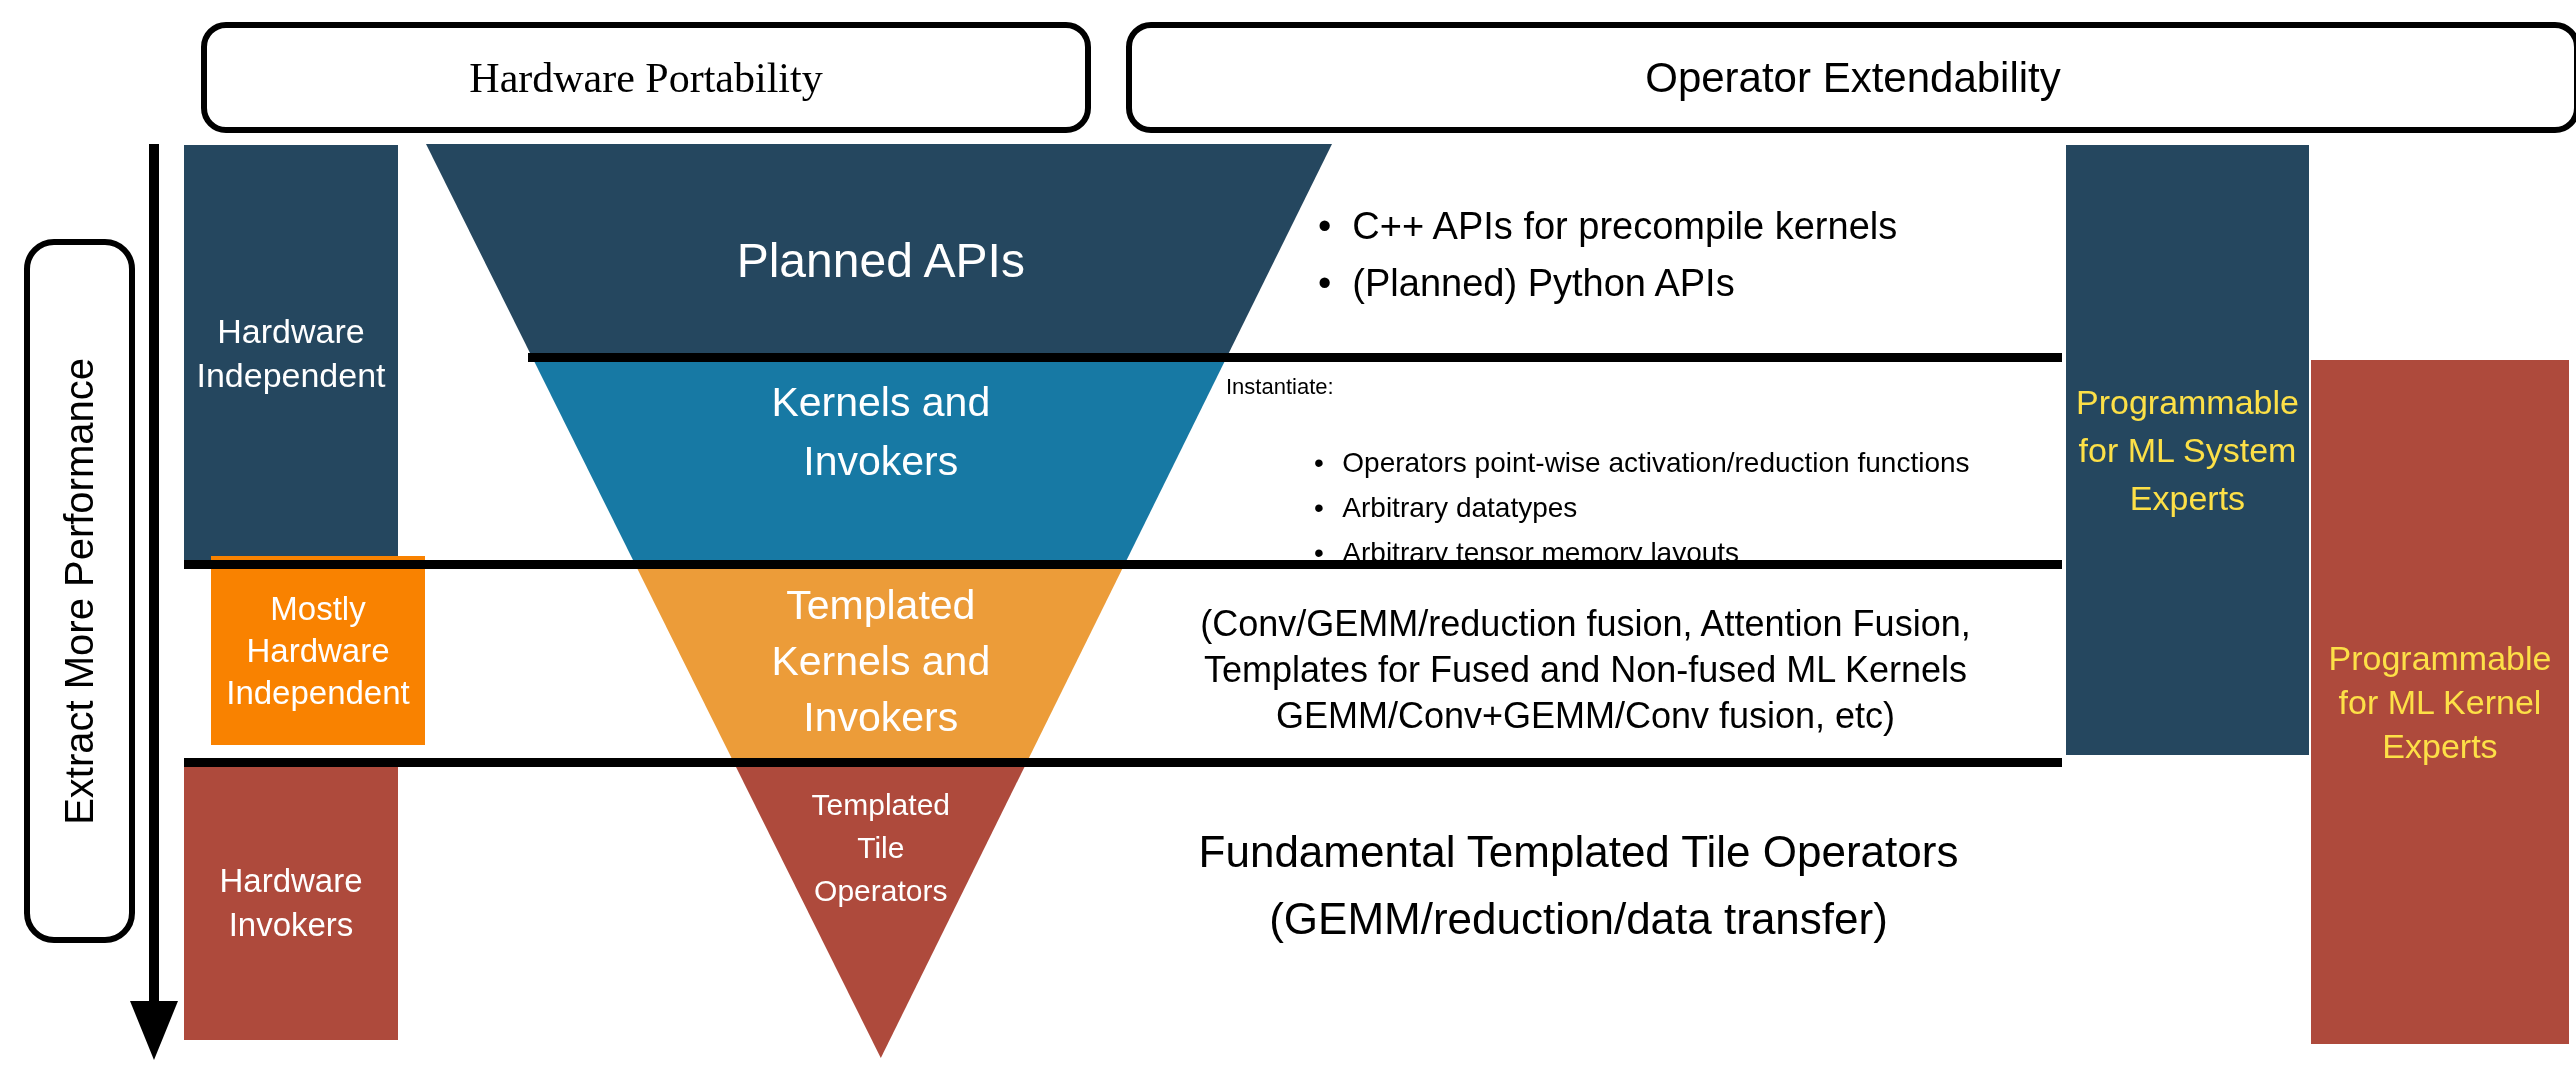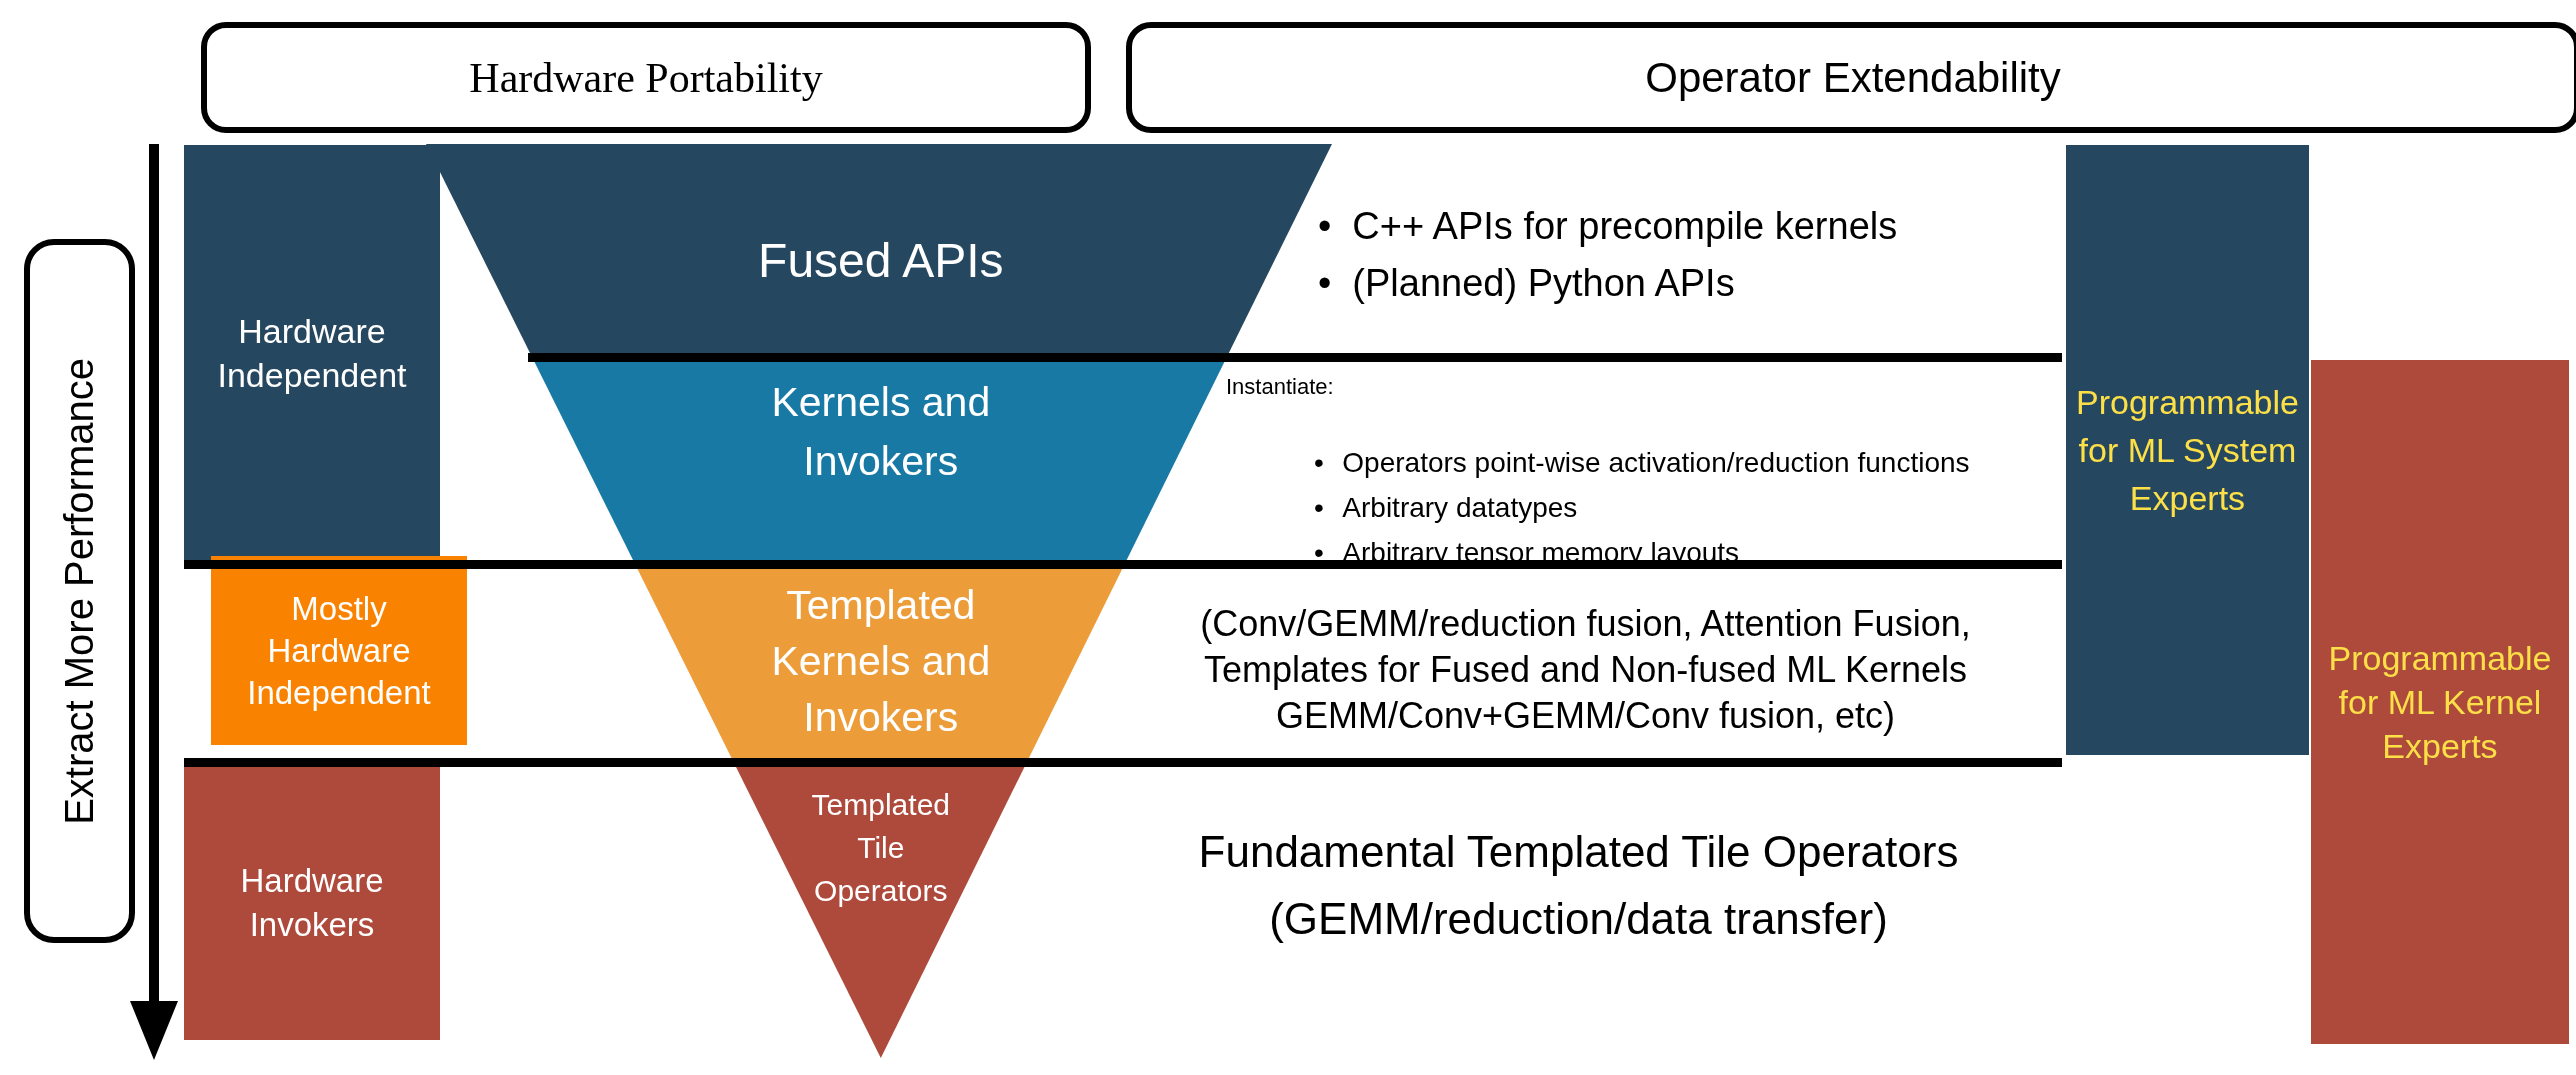--- a/index.html
+++ b/index.html
@@ -29,21 +29,21 @@
   
   #arrow-line { position:absolute; left:149px; top:144px; width:10px; height:859px; background:#000; }
   #arrow-head {
     position:absolute; left:130px; top:1001px; width:0; height:0;
     border-left:24.4px solid transparent; border-right:24.4px solid transparent;
     border-top:59px solid #000;
   }
 
   
   .col-box {
-    position:absolute; left:184px; width:256px; color:#fff;
+    position:absolute; left:184px; width:214px; color:#fff;
     display:flex; flex-direction:column; align-items:center; justify-content:center;
     text-align:center;
   }
   #col-navy   { top:145px;  height:415px; background:var(--navy);          font-size:34px; line-height:44px; }
   #col-orange { top:556px;  height:189px; background:var(--orange-bright); font-size:33px; line-height:42px;margin-left:27px; }
   #col-red    { top:766px; height:274px; background:var(--red);           font-size:33px; line-height:44px; }
 
   
   #funnel {
     position:absolute; left:426px; top:144px; width:906px; height:914px;
@@ -123,21 +123,21 @@
   <div>Invokers</div>
 </div>
 
 <div id="funnel">
   <div class="band" id="band-navy"></div>
   <div class="band" id="band-teal"></div>
   <div class="band" id="band-orange"></div>
   <div class="band" id="band-red"></div>
 
   <div class="funnel-label" id="lbl-client">
-    <div>Fused APIs</div>
+    <div>Planned APIs</div>
   </div>
   <div class="funnel-label" id="lbl-inst">
     <div>Kernels and</div>
     <div>Invokers</div>
   </div>
   <div class="funnel-label" id="lbl-tmpl">
     <div>Templated</div>
     <div>Kernels and</div>
     <div>Invokers</div>
   </div>

